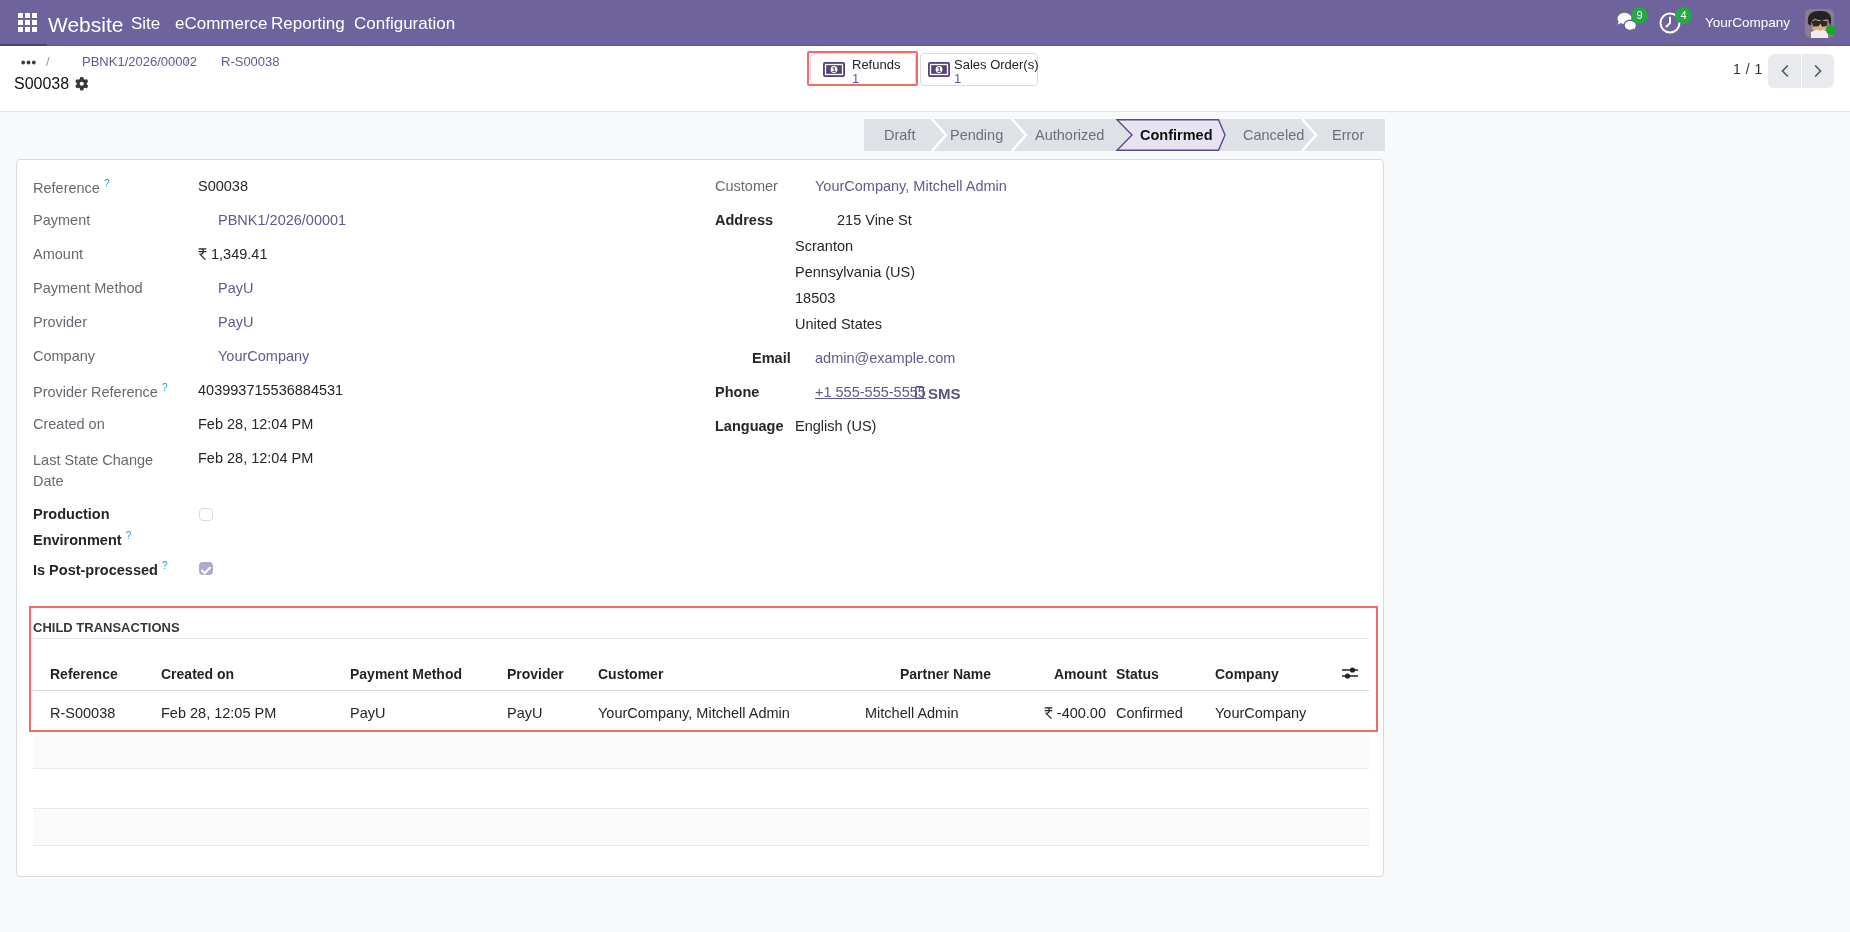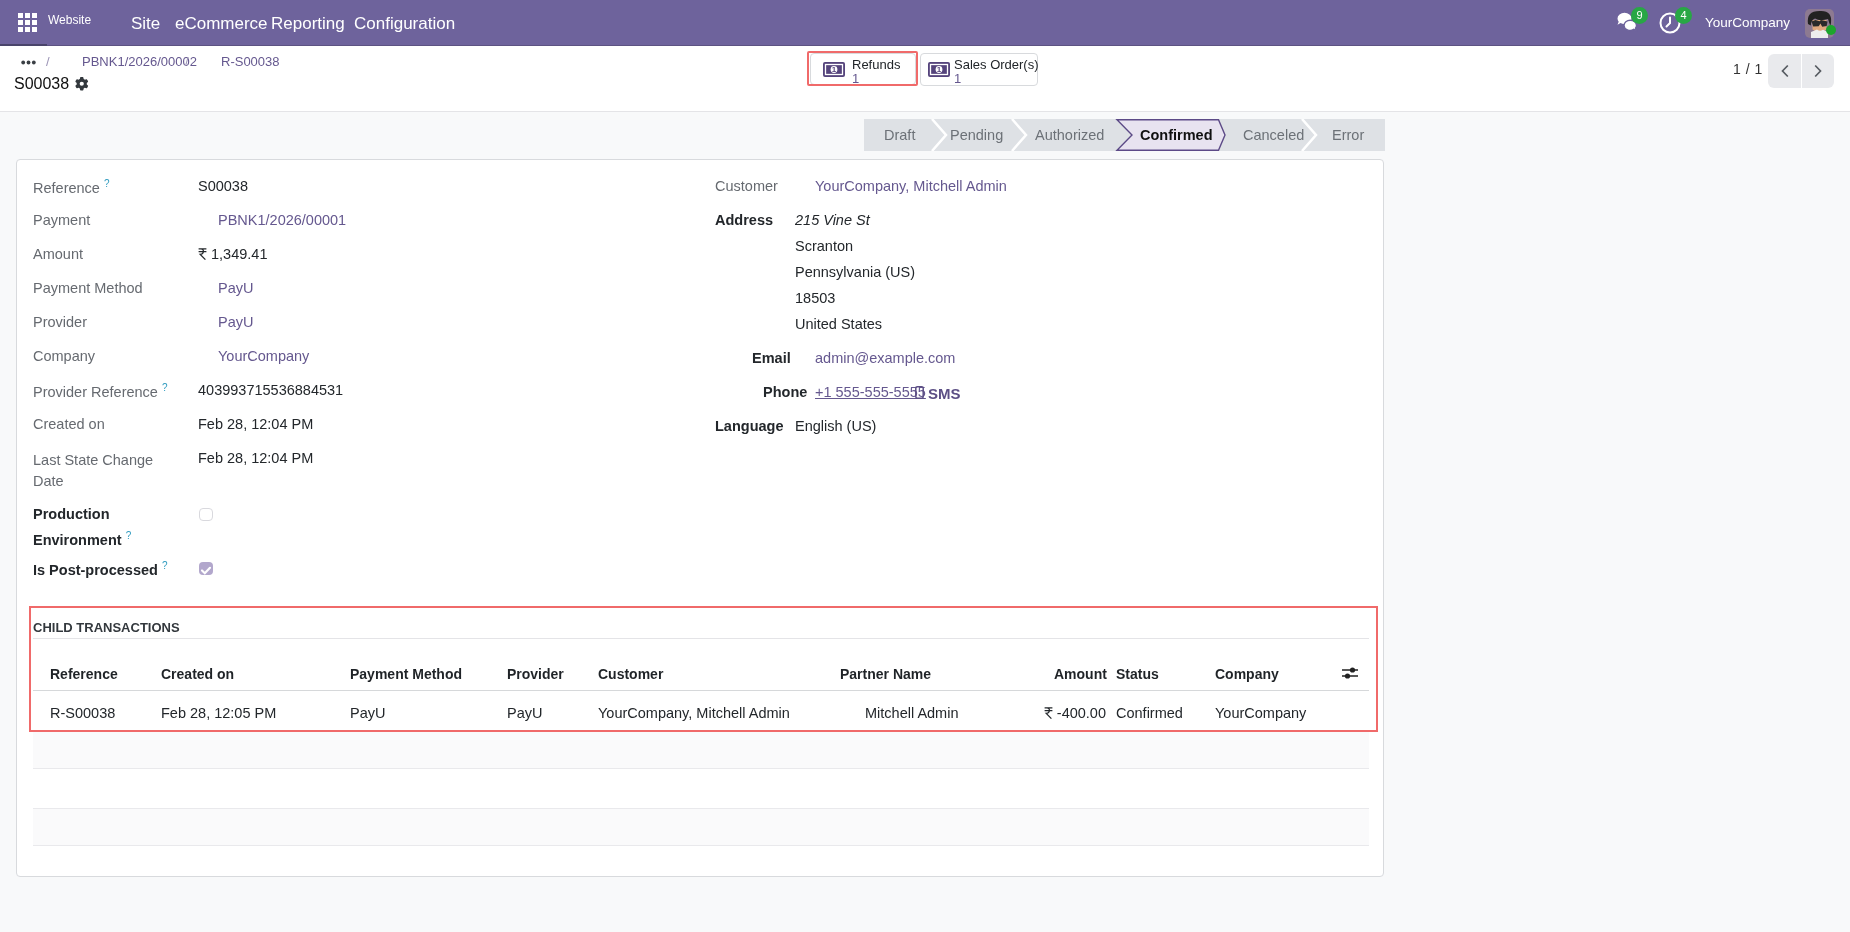--- a/index.html
+++ b/index.html
@@ -5,21 +5,21 @@
   * { margin:0; padding:0; box-sizing:border-box; }
   html,body { width:1850px; height:932px; overflow:hidden; }
   body { font-family:"Liberation Sans", sans-serif; background:#f8f9fa; position:relative; }
   .abs { position:absolute; }
   a { text-decoration:none;margin-left:20px; }
   .lnk { color:#65588f; }
   
   #nav { position:absolute; left:0; top:0; width:1850px; height:46px; background:#6e639c; color:#fff; }
   #nav .botline { position:absolute; left:0; top:44.8px; width:1850px; height:1.2px; background:#5d5382; }
   #nav .actab { position:absolute; left:0; top:43.5px; width:47px; height:2.5px; background:#49446a; }
-  #nav .brand { position:absolute; left:48px; top:13px; font-size:12px; font-weight:500; }
+  #nav .brand { position:absolute; left:48px; top:13px; font-size:21px; font-weight:500; }
   #nav .mi { position:absolute; top:14px; font-size:17px; }
   
   #cp { position:absolute; left:0; top:46px; width:1850px; height:66px; background:#fff; border-bottom:1px solid #e4e4e7; }
   .bc1 { position:absolute; top:8px; font-size:13px; }
   #title2 { position:absolute; left:14px; top:75px; font-size:16px; color:#111; font-weight:400; }
   .statbtn { position:absolute; background:#fff; border:1px solid #d8dadd; border-radius:4px; }
   .statbtn .t1 { position:absolute; left:41px; top:3px; font-size:13px; color:#212529; white-space:nowrap; }
   .statbtn .t2 { position:absolute; left:41px; top:16.5px; font-size:13px; color:#65588f; }
   #redbox1 { position:absolute; left:807px; top:51px; width:111px; height:35px; border:2px solid #f06a6a; border-radius:2px; }
   .pgr { position:absolute; top:54px; height:34px; background:#e9eaed; border-radius:6px; }
@@ -177,46 +177,46 @@
   <div class="lblb" style="left:33px;top:560px;">Is Post-processed <sup class="q">?</sup></div>
   <div class="cb" style="left:199px;top:562px;background:#b2a7cc;">
     <svg width="12" height="11" viewBox="0 0 12 11" style="margin:1px 0 0 1px">
       <path d="M2 5.5 L4.8 8.2 L10 2.8" fill="none" stroke="#fff" stroke-width="2.2" stroke-linecap="round"></path>
     </svg>
   </div>
 
   <div class="lbl" style="left:715px;top:178px;">Customer</div>
   <a class="vlnk" style="left:795px;top:178px;">YourCompany, Mitchell Admin</a>
   <div class="lblb" style="left:715px;top:212px;">Address</div>
-  <div class="val" style="left:795px;top:212px;font-style:italic;">215 Vine St</div>
+  <div class="val" style="left:837px;top:212px;">215 Vine St</div>
   <div class="val" style="left:795px;top:238px;">Scranton</div>
   <div class="val" style="left:795px;top:264px;">Pennsylvania (US)</div>
   <div class="val" style="left:795px;top:290px;">18503</div>
   <div class="val" style="left:795px;top:316px;">United States</div>
   <div class="lblb" style="left:752px;top:350px;">Email</div>
   <a class="vlnk" style="left:795px;top:350px;">admin@example.com</a>
-  <div class="lblb" style="left:715px;top:384px;margin-left:48px;">Phone</div>
+  <div class="lblb" style="left:715px;top:384px;">Phone</div>
   <a class="vlnk" style="left:795px;top:384px;text-decoration:underline;">+1 555-555-5555</a>
   <svg class="abs" style="left:915px;top:386px" width="9" height="13" viewBox="0 0 9 13">
     <rect x="0.8" y="0.8" width="7.4" height="11.4" rx="1.5" fill="none" stroke="#5c4f85" stroke-width="1.5"></rect>
   </svg>
   <div class="abs" style="left:928px;top:385px;font-size:15px;font-weight:700;color:#5c4f85;">SMS</div>
   <div class="lblb" style="left:715px;top:418px;">Language</div>
   <div class="val" style="left:795px;top:418px;">English (US)</div>
 
   <div class="abs" style="left:33px;top:620px;font-size:13px;font-weight:700;color:#33383d;">CHILD TRANSACTIONS</div>
   <div class="abs" style="left:28.5px;top:605.5px;width:1349px;height:126px;border:2px solid #f06a6a;"></div>
   <div class="abs" style="left:33px;top:638px;width:1336px;height:1px;background:#e4e4e7;"></div>
 
   <div class="th" style="left:50px;top:666px;">Reference</div>
   <div class="th" style="left:161px;top:666px;">Created on</div>
   <div class="th" style="left:350px;top:666px;">Payment Method</div>
   <div class="th" style="left:507px;top:666px;">Provider</div>
   <div class="th" style="left:598px;top:666px;">Customer</div>
-  <div class="th" style="left:840px;top:666px;">Partner Name</div>
+  <div class="th" style="left:900px;top:666px;">Partner Name</div>
   <div class="th" style="left:1054px;top:666px;">Amount</div>
   <div class="th" style="left:1116px;top:666px;">Status</div>
   <div class="th" style="left:1215px;top:666px;">Company</div>
   <svg class="abs" style="left:1342px;top:667px" width="16" height="12" viewBox="0 0 16 12">
     <path d="M0 3 h16 M0 9 h16" stroke="#222" stroke-width="1.6"></path>
     <circle cx="10.5" cy="3" r="2.6" fill="#222"></circle>
     <circle cx="5.5" cy="9" r="2.6" fill="#222"></circle>
   </svg>
   <div class="abs" style="left:33px;top:690px;width:1336px;height:1px;background:#d6d8da;"></div>
 

